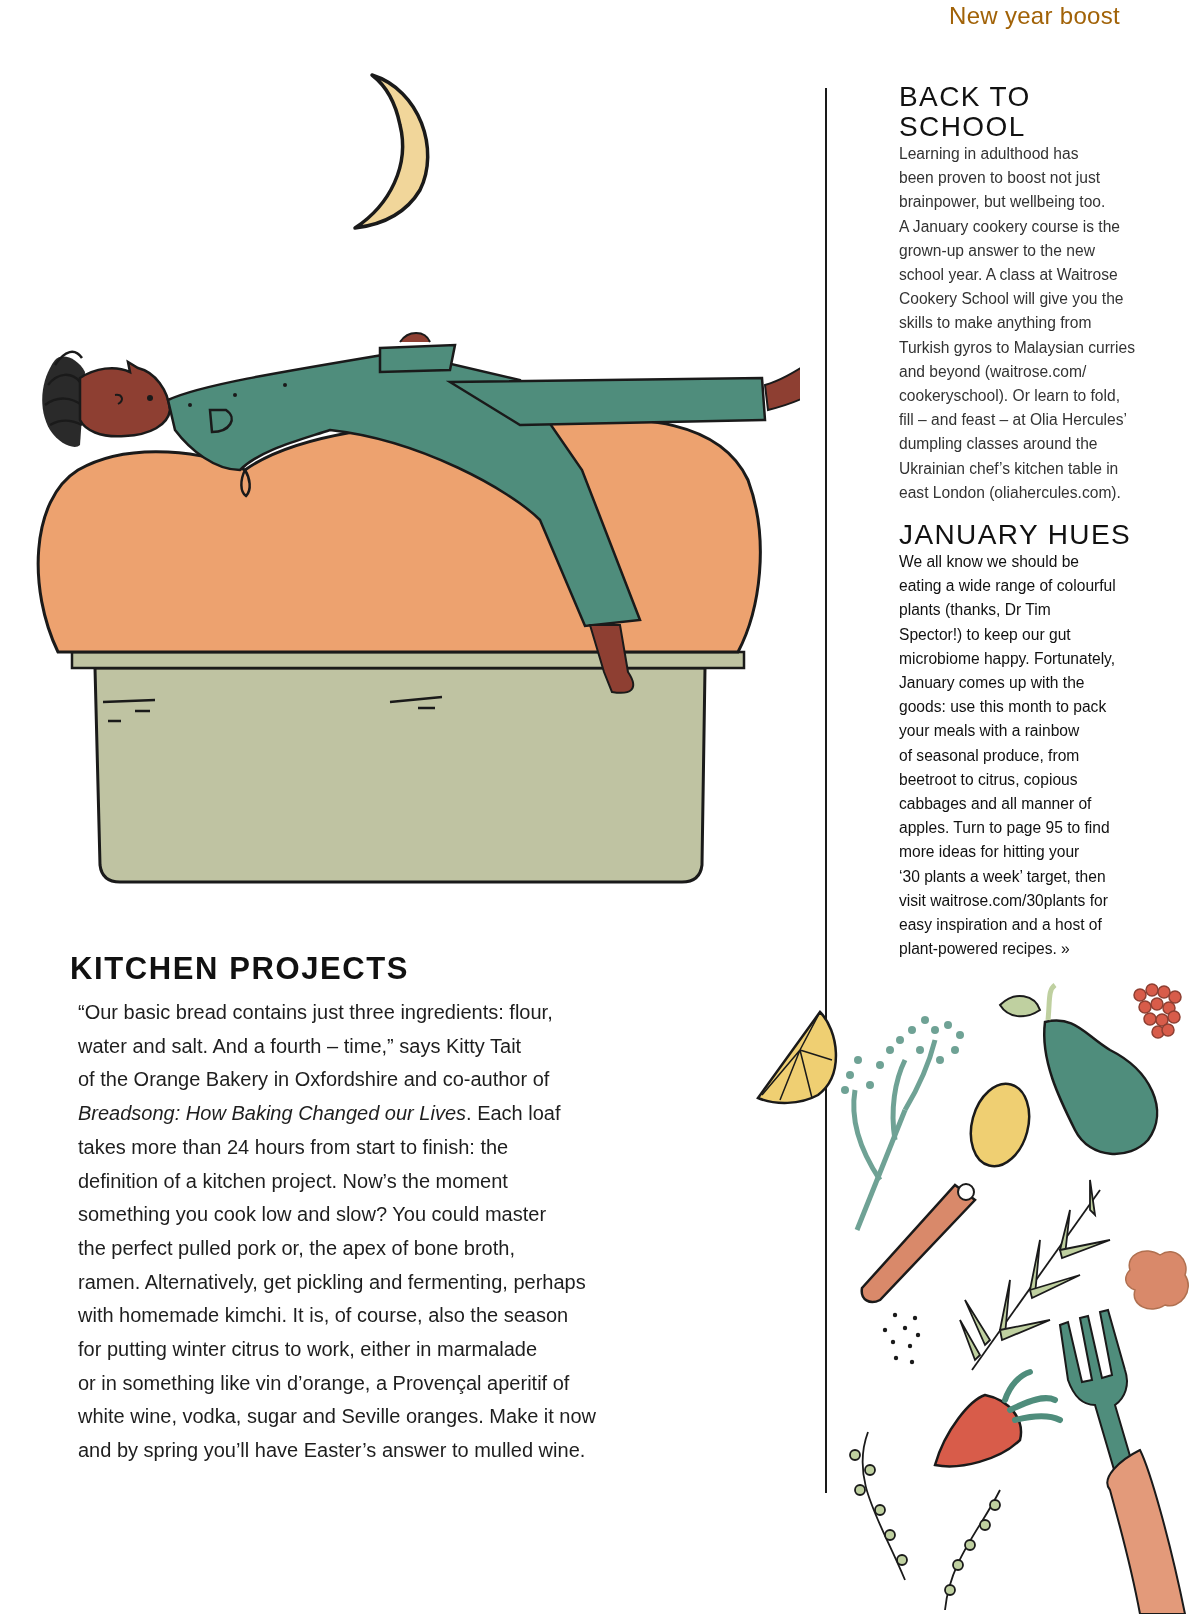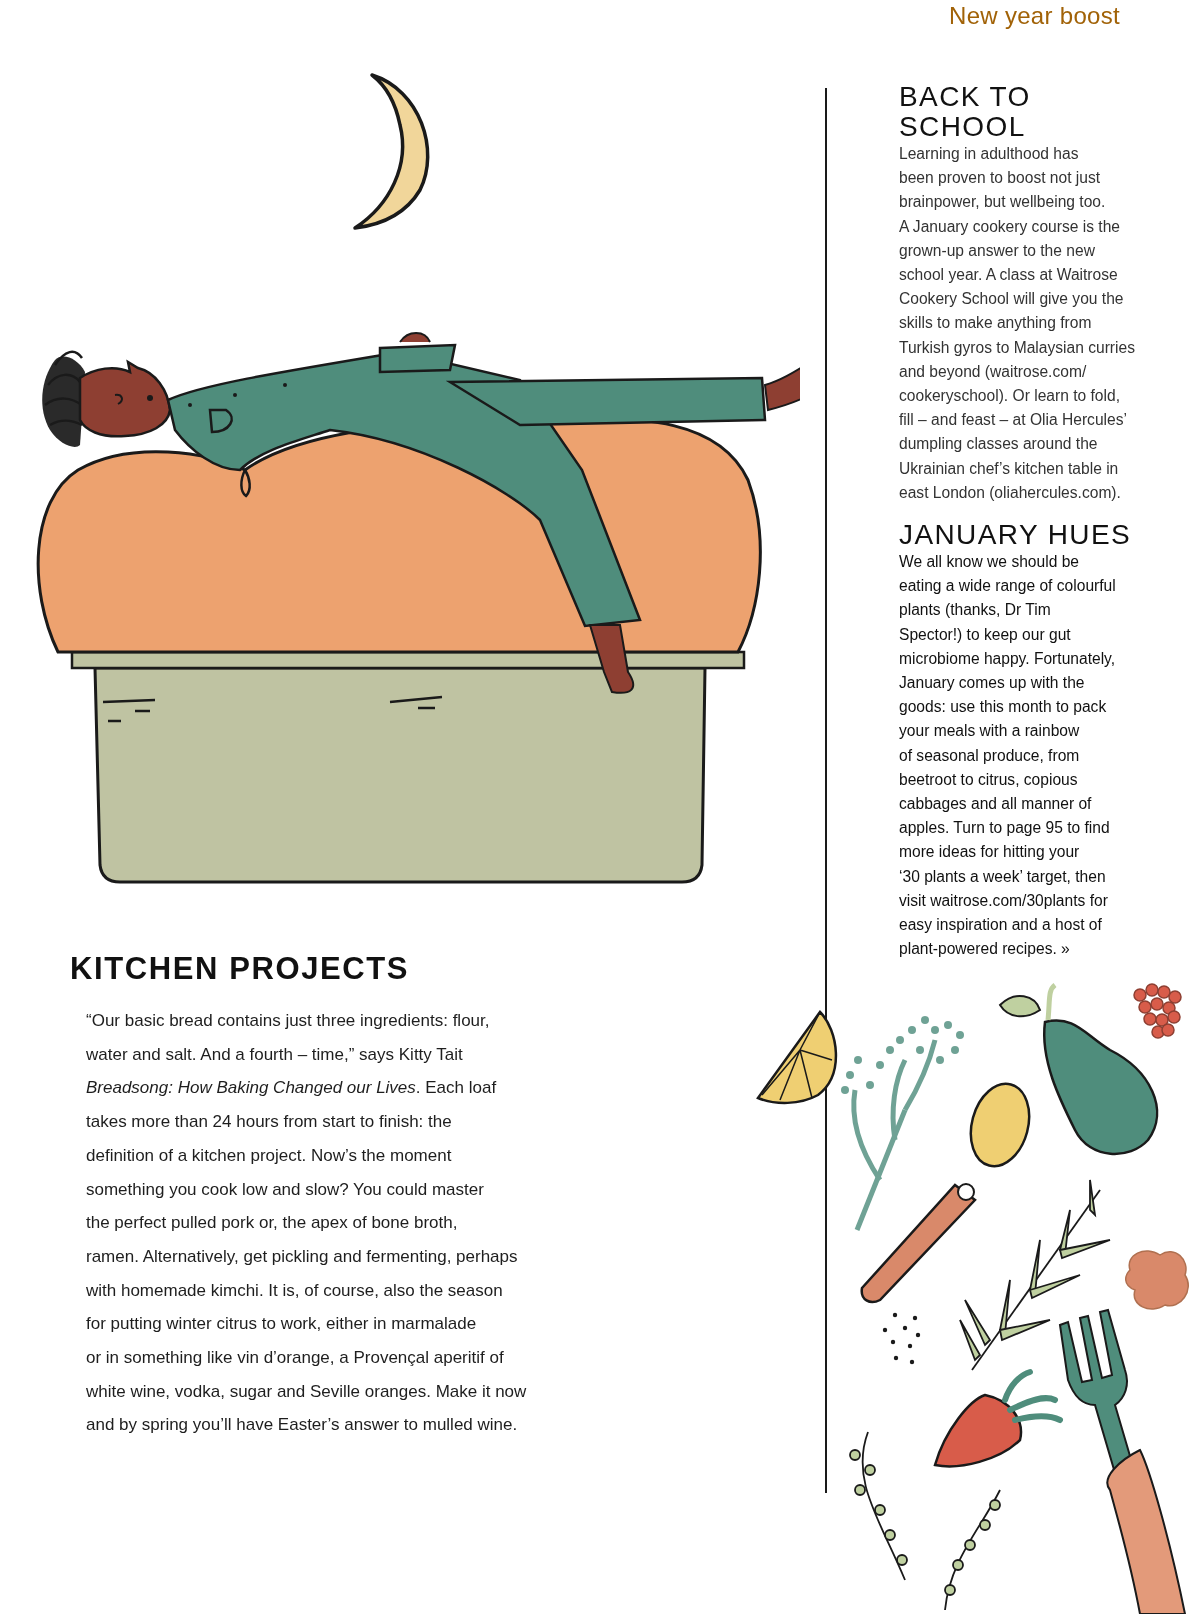--- a/index.html
+++ b/index.html
@@ -15,21 +15,21 @@
   .side { position:absolute; left:899px; width:262px; }
   .side h2 { margin:0; font-size:28px; font-weight:400; letter-spacing:1.4px; line-height:30px; color:#111; }
   .side p { margin:0; font-size:15.6px; line-height:24.2px; color:#2b2b2b; }
   .side.light p { font-weight:400; color:#333; }
   .side.bold p { font-weight:400; color:#111; }
   #back-to-school { top:82px; }
   #january-hues { top:520px; }
 
   .main-article { position:absolute; left:70px; top:950px; width:700px; }
   .main-article h1 { margin:0 0 4px 0; font-size:31px; font-weight:700; letter-spacing:1.6px; line-height:38px; color:#111; }
-  .main-article p { margin:16px; font-size:17px; line-height:33.7px; color:#1e1e1e; font-weight:400; }
+  .main-article p { margin:8px; font-size:20px; line-height:33.7px; color:#1e1e1e; font-weight:400; }
   .main-article .line { display:block; white-space:nowrap; }
   .main-article em { font-style:italic;text-align:center; }
   .side .line { display:block; white-space:nowrap; }
 </style>
 </head>
 <body>
 
 <div class="section-label">New year boost</div>
 
 <svg class="illus-main" viewBox="0 60 800 860" xmlns="http://www.w3.org/2000/svg">
@@ -118,20 +118,21 @@
     <span class="line">easy inspiration and a host of</span>
     <span class="line">plant-powered recipes. »</span>
   </p>
 </section>
 
 <article class="main-article">
   <h1>KITCHEN PROJECTS</h1>
   <p>
     <span class="line">“Our basic bread contains just three ingredients: flour,</span>
     <span class="line">water and salt. And a fourth – time,” says Kitty Tait</span>
+    <span class="line">of the Orange Bakery in Oxfordshire and co-author of</span>
     <span class="line"><em>Breadsong: How Baking Changed our Lives</em><span>. Each loaf</span></span>
     <span class="line">takes more than 24 hours from start to finish: the</span>
     <span class="line">definition of a kitchen project. Now’s the moment</span>
     <span class="line">something you cook low and slow? You could master</span>
     <span class="line">the perfect pulled pork or, the apex of bone broth,</span>
     <span class="line">ramen. Alternatively, get pickling and fermenting, perhaps</span>
     <span class="line">with homemade kimchi. It is, of course, also the season</span>
     <span class="line">for putting winter citrus to work, either in marmalade</span>
     <span class="line">or in something like vin d’orange, a Provençal aperitif of</span>
     <span class="line">white wine, vodka, sugar and Seville oranges. Make it now</span>

